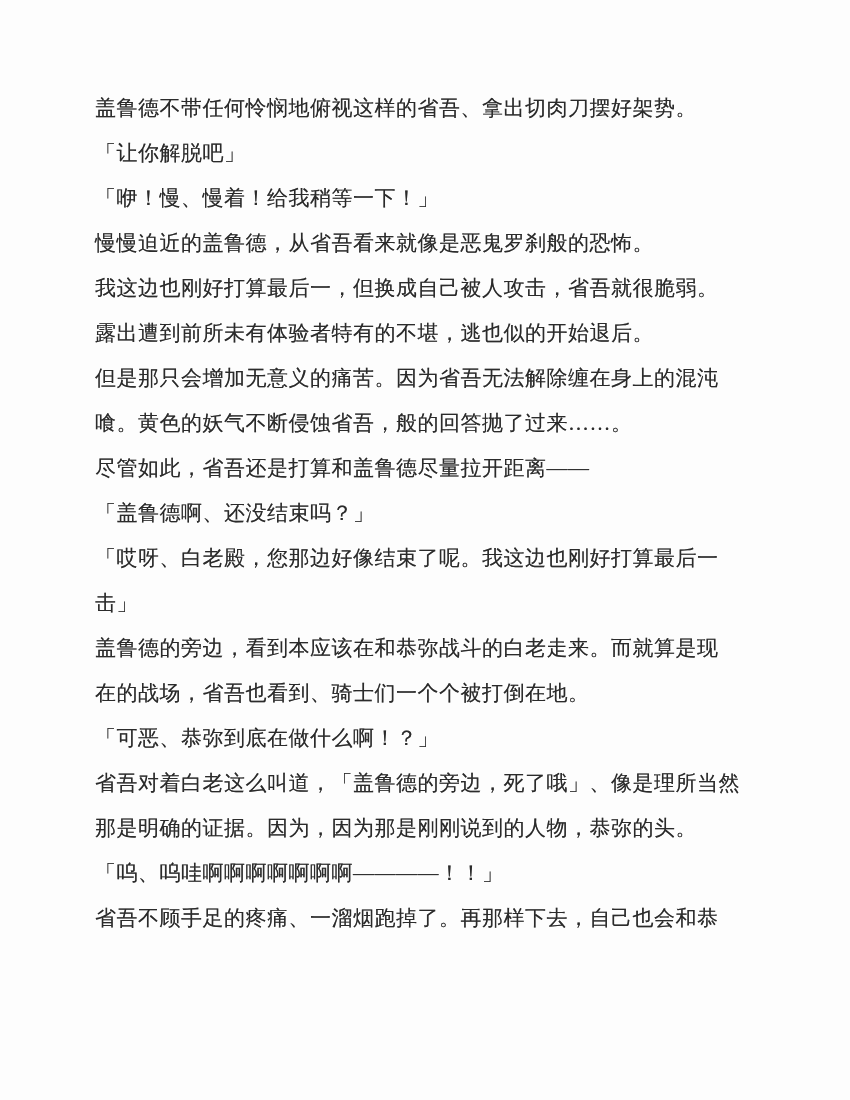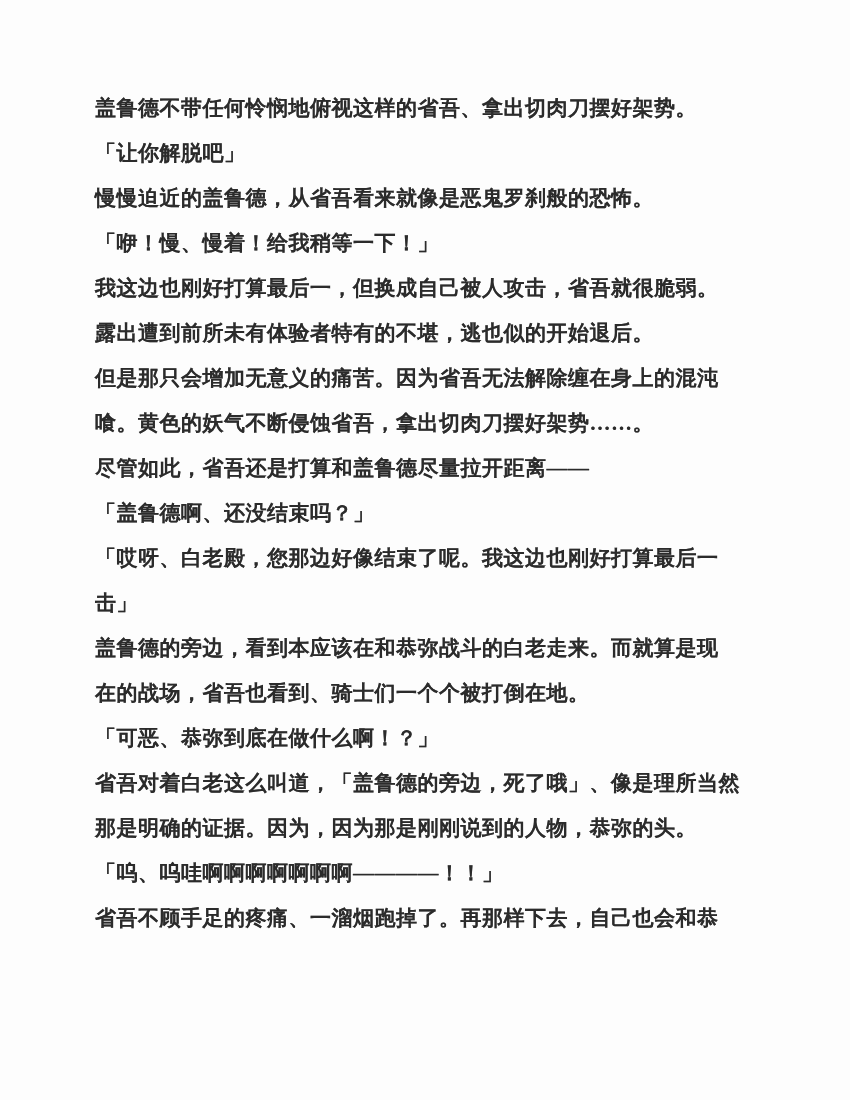--- a/index.html
+++ b/index.html
@@ -7,21 +7,20 @@
     padding: 0;
     background: #ffffff;
   }
   .page {
     position: relative;
     width: 850px;
     height: 1100px;
     background: #fdfdfd;
     overflow: hidden;
     font-family: "Liberation Serif", "DejaVu Serif", serif;
-    font-weight: bold;
   }
   .text-block {
     position: absolute;
     top: 86px;
     left: 95px;
     right: 80px;
   }
   .text-line {
     font-size: 21px;
     height: 45px;
@@ -32,26 +31,26 @@
     text-shadow: 0 0 0.5px rgba(40,40,40,0.55);
   }
 </style>
 </head>
 <body>
 
 <div class="page">
   <div class="text-block">
     <div class="text-line">盖鲁德不带任何怜悯地俯视这样的省吾、拿出切肉刀摆好架势。</div>
     <div class="text-line">「让你解脱吧」</div>
+    <div class="text-line">「咿！慢、慢着！给我稍等一下！」</div>
     <div class="text-line">慢慢迫近的盖鲁德，从省吾看来就像是恶鬼罗刹般的恐怖。</div>
-    <div class="text-line">「咿！慢、慢着！给我稍等一下！」</div>
     <div class="text-line">我这边也刚好打算最后一，但换成自己被人攻击，省吾就很脆弱。</div>
     <div class="text-line">露出遭到前所未有体验者特有的不堪，逃也似的开始退后。</div>
     <div class="text-line">但是那只会增加无意义的痛苦。因为省吾无法解除缠在身上的混沌</div>
-    <div class="text-line">喰。黄色的妖气不断侵蚀省吾，拿出切肉刀摆好架势……。</div>
+    <div class="text-line">喰。黄色的妖气不断侵蚀省吾，般的回答抛了过来……。</div>
     <div class="text-line">尽管如此，省吾还是打算和盖鲁德尽量拉开距离——</div>
     <div class="text-line">「盖鲁德啊、还没结束吗？」</div>
     <div class="text-line">「哎呀、白老殿，您那边好像结束了呢。我这边也刚好打算最后一</div>
     <div class="text-line">击」</div>
     <div class="text-line">盖鲁德的旁边，看到本应该在和恭弥战斗的白老走来。而就算是现</div>
     <div class="text-line">在的战场，省吾也看到、骑士们一个个被打倒在地。</div>
     <div class="text-line">「可恶、恭弥到底在做什么啊！？」</div>
     <div class="text-line">省吾对着白老这么叫道，「盖鲁德的旁边，死了哦」、像是理所当然</div>
     <div class="text-line">那是明确的证据。因为，因为那是刚刚说到的人物，恭弥的头。</div>
     <div class="text-line">「呜、呜哇啊啊啊啊啊啊啊————！！」</div>

